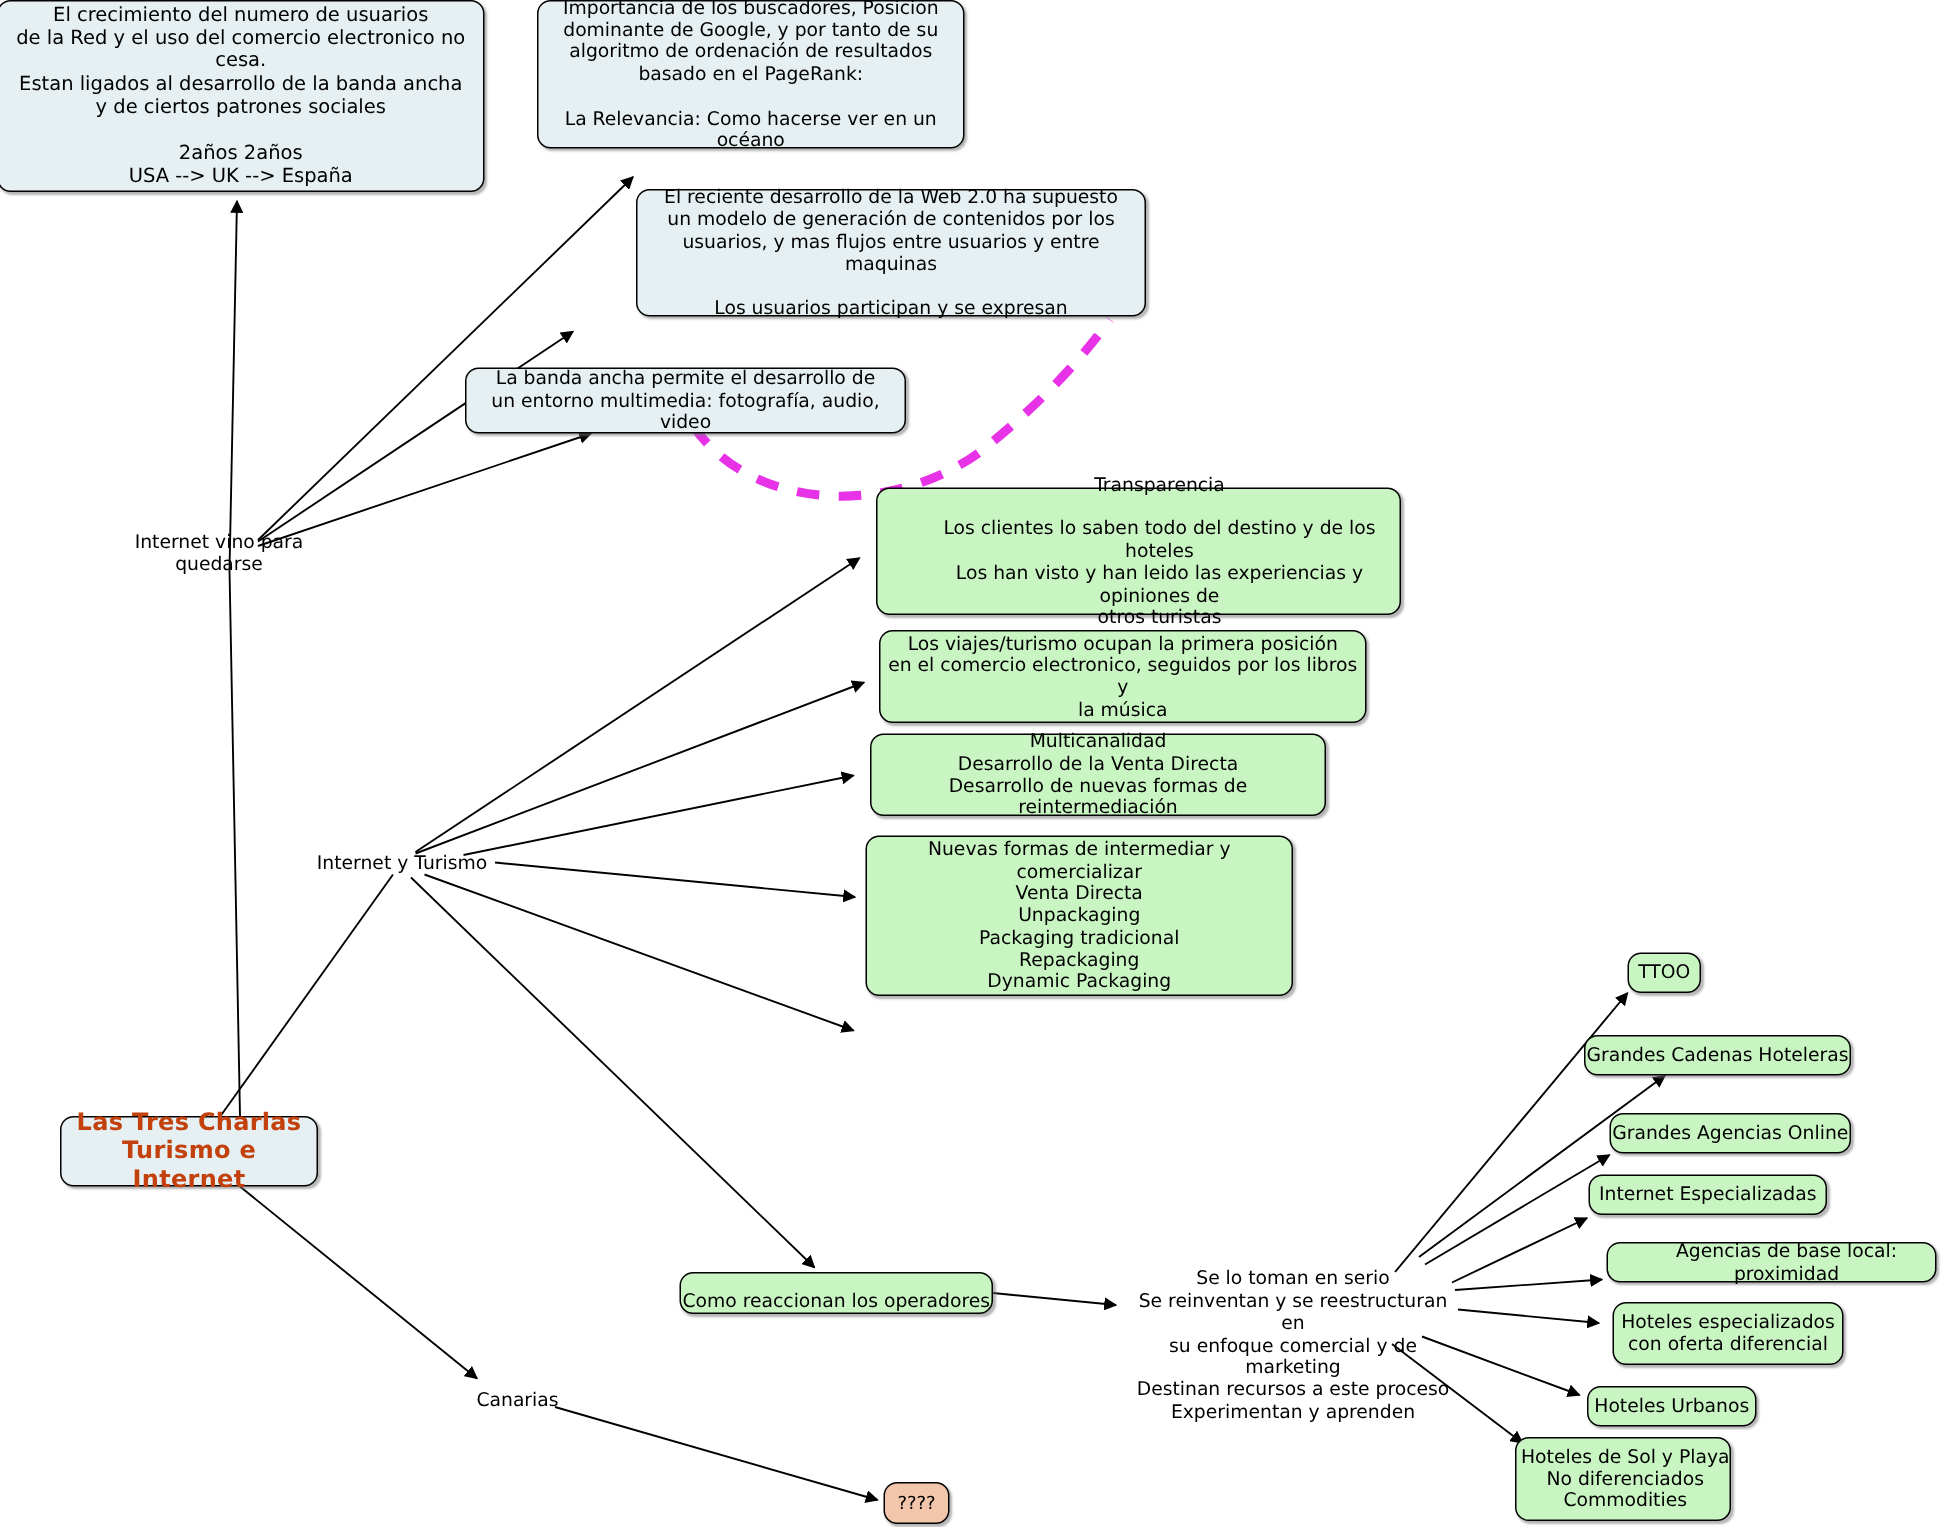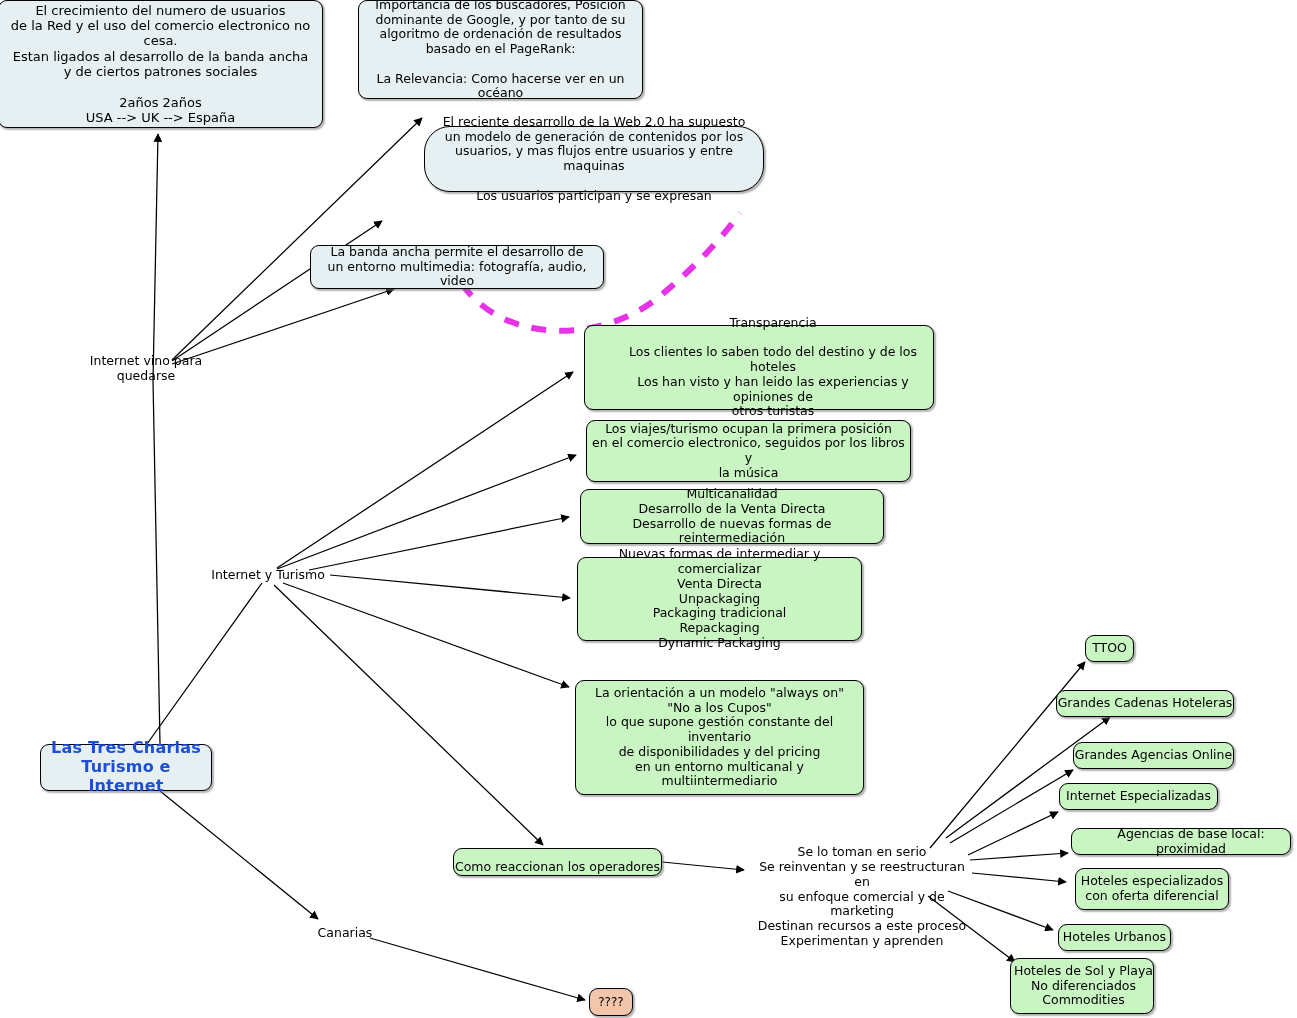--- a/index.html
+++ b/index.html
@@ -54,21 +54,21 @@
   .node.plain {
     background: transparent;
     border: none;
     box-shadow: none;
   }
   .node-text {
     display: block;
     white-space: pre-line;
   }
   .title-node .node-text {
-    color: #1d4ed8;
+    color: #c2410c;
     font-weight: bold;
     font-size: 16px;
     letter-spacing: 0.2px;
   }
   .fs13 { font-size: 13px; }
   .fs125 { font-size: 12.5px; }
   .fs12 { font-size: 12px; }
 </style>
 </head>
 <body>
@@ -134,21 +134,21 @@
 
   <div class="node boxed blue fs125" style="left:358px; top:0px; width:285px; height:99px;">
     <span class="node-text">Importancia de los buscadores, Posicion
 dominante de Google, y por tanto de su
 algoritmo de ordenación de resultados
 basado en el PageRank:
 
 La Relevancia: Como hacerse ver en un océano</span>
   </div>
 
-  <div class="node boxed blue fs125" style="left:424px; top:126px; width:340px; height:66px;border-radius:26px;">
+  <div class="node boxed blue fs125" style="left:424px; top:126px; width:340px; height:85px;">
     <span class="node-text">El reciente desarrollo de la Web 2.0 ha supuesto
 un modelo de generación de contenidos por los
 usuarios, y mas flujos entre usuarios y entre maquinas
 
 Los usuarios participan y se expresan</span>
   </div>
 
   <div class="node boxed blue fs125" style="left:310px; top:245px; width:294px; height:44px;">
     <span class="node-text">La banda ancha permite el desarrollo de
 un entorno multimedia: fotografía, audio, video</span>
@@ -171,36 +171,29 @@
 en el comercio electronico, seguidos por los libros y
 la música</span>
   </div>
 
   <div class="node boxed green fs125" style="left:580px; top:489px; width:304px; height:55px;">
     <span class="node-text">Multicanalidad
 Desarrollo de la Venta Directa
 Desarrollo de nuevas formas de reintermediación</span>
   </div>
 
-  <div class="node boxed green fs125" style="left:577px; top:557px; width:285px; height:84px;">
+  <div class="node boxed green fs125" style="left:577px; top:557px; width:285px; height:107px;">
     <span class="node-text">Nuevas formas de intermediar y comercializar
 Venta Directa
 Unpackaging
 Packaging tradicional
 Repackaging
 Dynamic Packaging</span>
   </div>
 
-  <div class="node boxed green fs125" style="left:575px; top:680px; width:289px; height:115px;">
-    <span class="node-text">La orientación a un modelo "always on"
-"No a los Cupos"
-lo que supone gestión constante del inventario
-de disponibilidades y del pricing
-en un entorno multicanal y multiintermediario</span>
-  </div>
 
   <div class="node plain fs125" style="left:205px; top:566px; width:126px; height:18px;">
     <span class="node-text">Internet y Turismo</span>
   </div>
 
   <div class="node boxed blue title-node" style="left:40px; top:744px; width:172px; height:47px;">
     <span class="node-text">Las Tres Charlas
 Turismo e Internet</span>
   </div>
 

